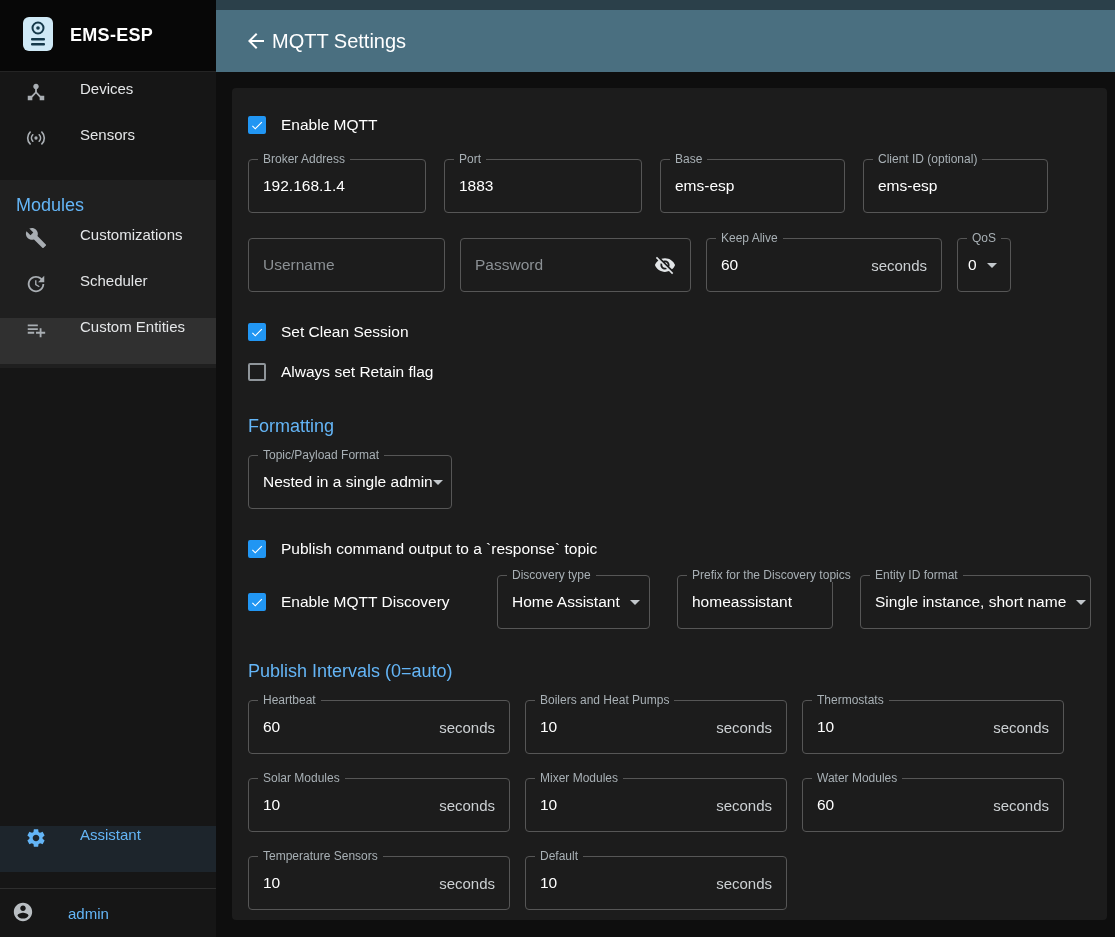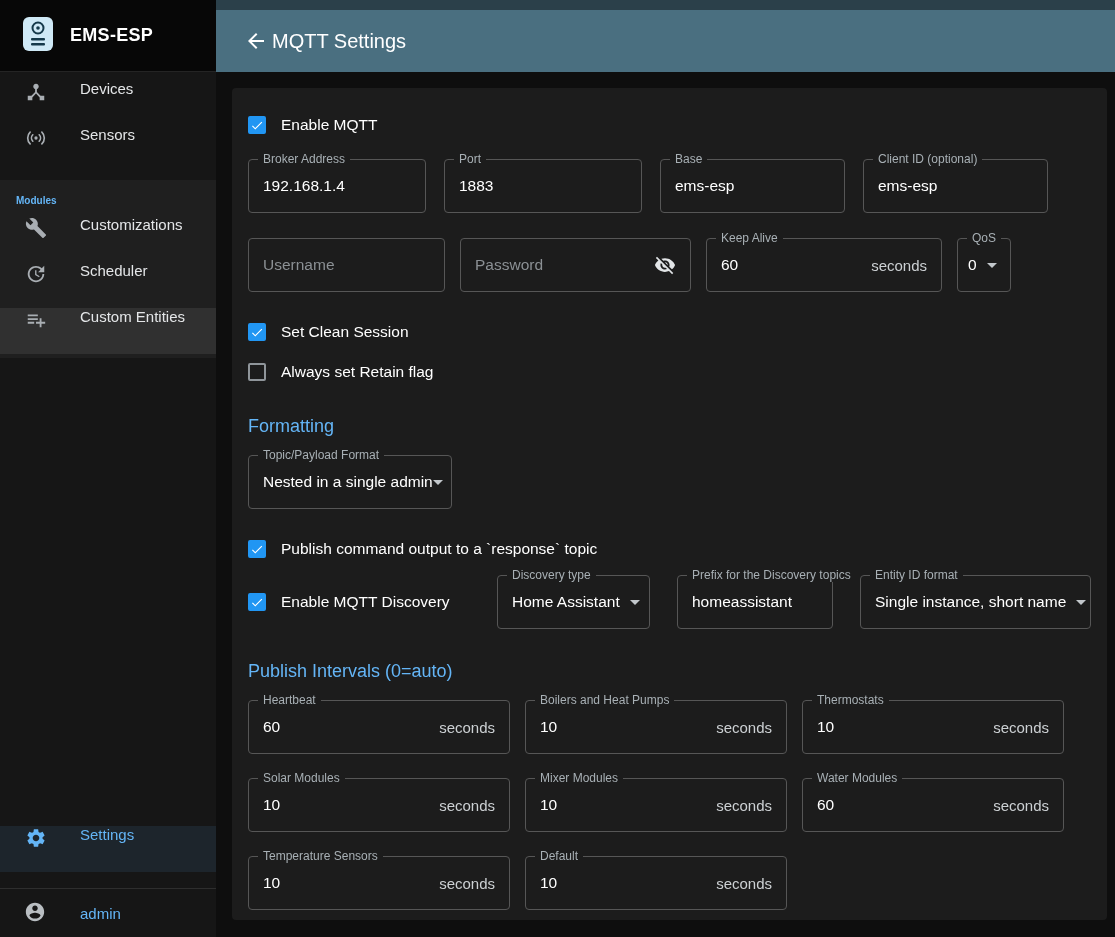--- a/index.html
+++ b/index.html
@@ -13,27 +13,27 @@
   
   .sidebar { width:216px; flex:none; background:#161616; display:flex; flex-direction:column; }
   .logo-row { height:72px; flex:none; background:#070707; display:flex; align-items:center; gap:16px; padding:0 22px; border-bottom:1px solid #242424; }
   .app-title { font-size:18px; font-weight:700; letter-spacing:.3px; color:#fff; }
   .nav { padding:8px 0; }
   .nav-item { height:46px; display:flex; align-items:flex-start; gap:32px; padding:0 24px; cursor:pointer; color:#e4e6e8; }
   .nav-item .nicon { width:24px; height:24px; flex:none; color:#a9aeb3; display:flex; align-items:center; justify-content:center; }
   .nav-item .nicon svg { width:22px; height:22px; }
   .nlabel { font-size:15px; }
   .modules-section { background:#1f1f1f; padding-bottom:4px; }
-  .modules-header { padding:15px 7px 10px 16px; color:#64b5f6; font-size:10px; font-weight:700; }
+  .modules-header { padding:15px 7px 10px 16px; color:#64b5f6; font-size:18px; font-weight:400; }
   .nav-item.highlight { background:rgba(255,255,255,0.08); }
   .nav-item.selected { background:rgba(100,181,246,0.10); color:#64b5f6; }
   .nav-item.selected .nicon { color:#64b5f6; }
   .spacer { flex:1; }
   .divider { height:1px; background:#2e2e2e; margin:8px 0 0 0; }
-  .user-row { height:48px; display:flex; align-items:center; gap:32px; padding:0 24px; cursor:pointer; }
+  .user-row { height:48px; display:flex; align-items:center; gap:32px; padding:0 12px; cursor:pointer; }
   .user-row .nicon { width:24px; height:24px; color:#b9bec2; }
   .user-row .nicon svg { width:22px; height:22px; }
   .user-row .nlabel { color:#64b5f6; font-size:15px; }
 
   
   .right { flex:1; display:flex; flex-direction:column; min-width:0; }
   .appbar { height:72px; flex:none; background:#4a6f80; position:relative; display:flex; align-items:center; gap:0; padding:10px 24px 0 24px; }
   .appbar::before { content:""; position:absolute; top:0; left:0; right:0; height:10px; background:rgba(0,0,0,0.42); }
   .back-btn { background:none; border:none; color:#fff; width:32px; height:32px; display:flex; align-items:center; justify-content:center; cursor:pointer; }
   .back-btn svg { width:24px; height:24px; fill:#fff; }
@@ -151,21 +151,21 @@
 
   <div class="spacer"></div>
 
   <nav class="nav">
     <div class="nav-item selected">
       <span class="nicon">
         <svg viewBox="0 0 24 24" fill="currentColor">
             <path d="M19.14 12.94c.04-.3.06-.61.06-.94 0-.32-.02-.64-.07-.94l2.03-1.58c.18-.14.23-.41.12-.61l-1.92-3.32c-.12-.22-.37-.29-.59-.22l-2.39.96c-.5-.38-1.03-.7-1.62-.94l-.36-2.54c-.04-.24-.24-.41-.48-.41h-3.84c-.24 0-.43.17-.47.41l-.36 2.54c-.59.24-1.13.57-1.62.94l-2.39-.96c-.22-.08-.47 0-.59.22L2.74 8.87c-.12.21-.08.47.12.61l2.03 1.58c-.05.3-.09.63-.09.94s.02.64.07.94l-2.03 1.58c-.18.14-.23.41-.12.61l1.92 3.32c.12.22.37.29.59.22l2.39-.96c.5.38 1.03.7 1.62.94l.36 2.54c.05.24.24.41.48.41h3.84c.24 0 .44-.17.47-.41l.36-2.54c.59-.24 1.13-.56 1.62-.94l2.39.96c.22.08.47 0 .59-.22l1.92-3.32c.12-.22.07-.47-.12-.61l-2.01-1.58zM12 15.6c-1.98 0-3.6-1.62-3.6-3.6s1.62-3.6 3.6-3.6 3.6 1.62 3.6 3.6-1.62 3.6-3.6 3.6z"></path>
           </svg>
       </span>
-      <span class="nlabel">Settings</span>
+      <span class="nlabel">Assistant</span>
     </div>
   </nav>
 
   <div class="divider"></div>
 
   <div class="user-row">
     <span class="nicon">
       <svg viewBox="0 0 24 24" fill="currentColor">
           <path d="M12 2C6.48 2 2 6.48 2 12s4.48 10 10 10 10-4.48 10-10S17.52 2 12 2zm0 3c1.66 0 3 1.34 3 3s-1.34 3-3 3-3-1.34-3-3 1.34-3 3-3zm0 14.2c-2.5 0-4.71-1.28-6-3.22.03-1.99 4-3.08 6-3.08 1.99 0 5.97 1.09 6 3.08-1.29 1.94-3.5 3.22-6 3.22z"></path>
         </svg>

